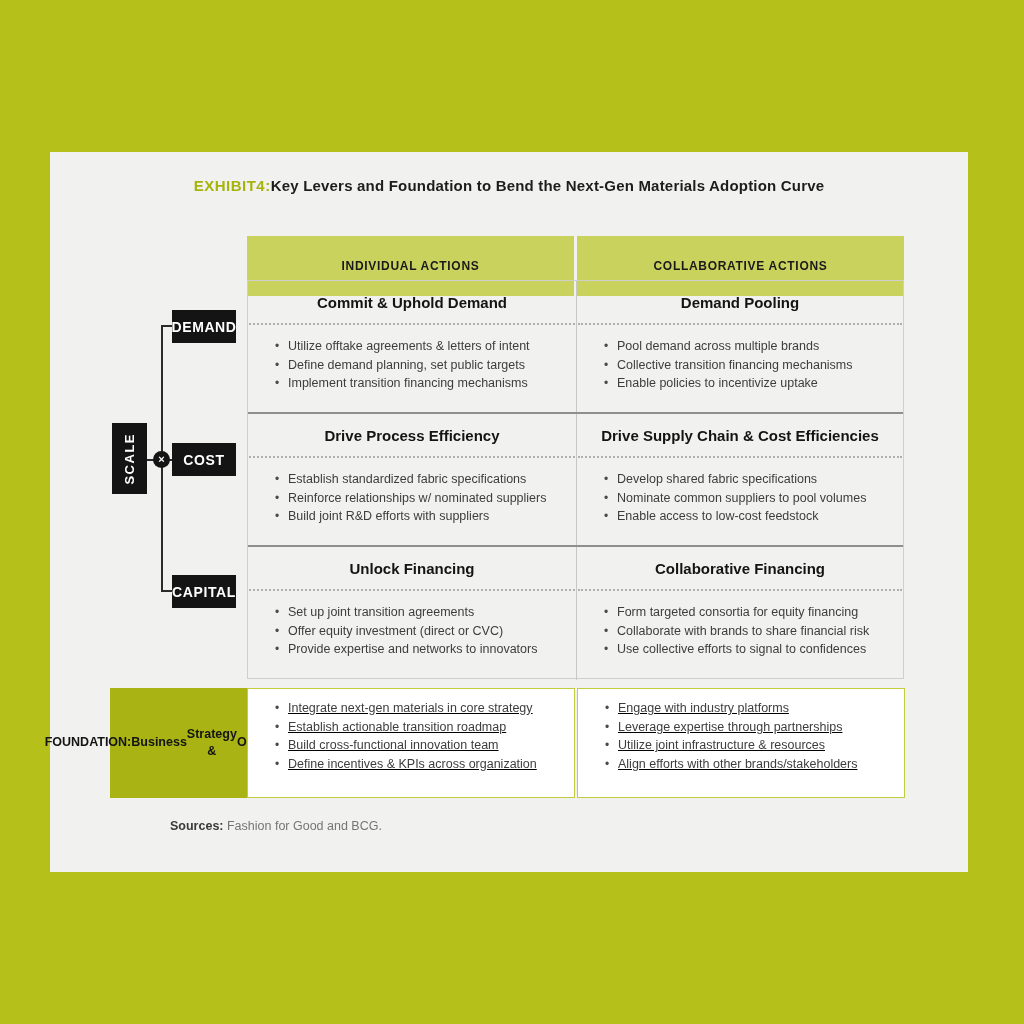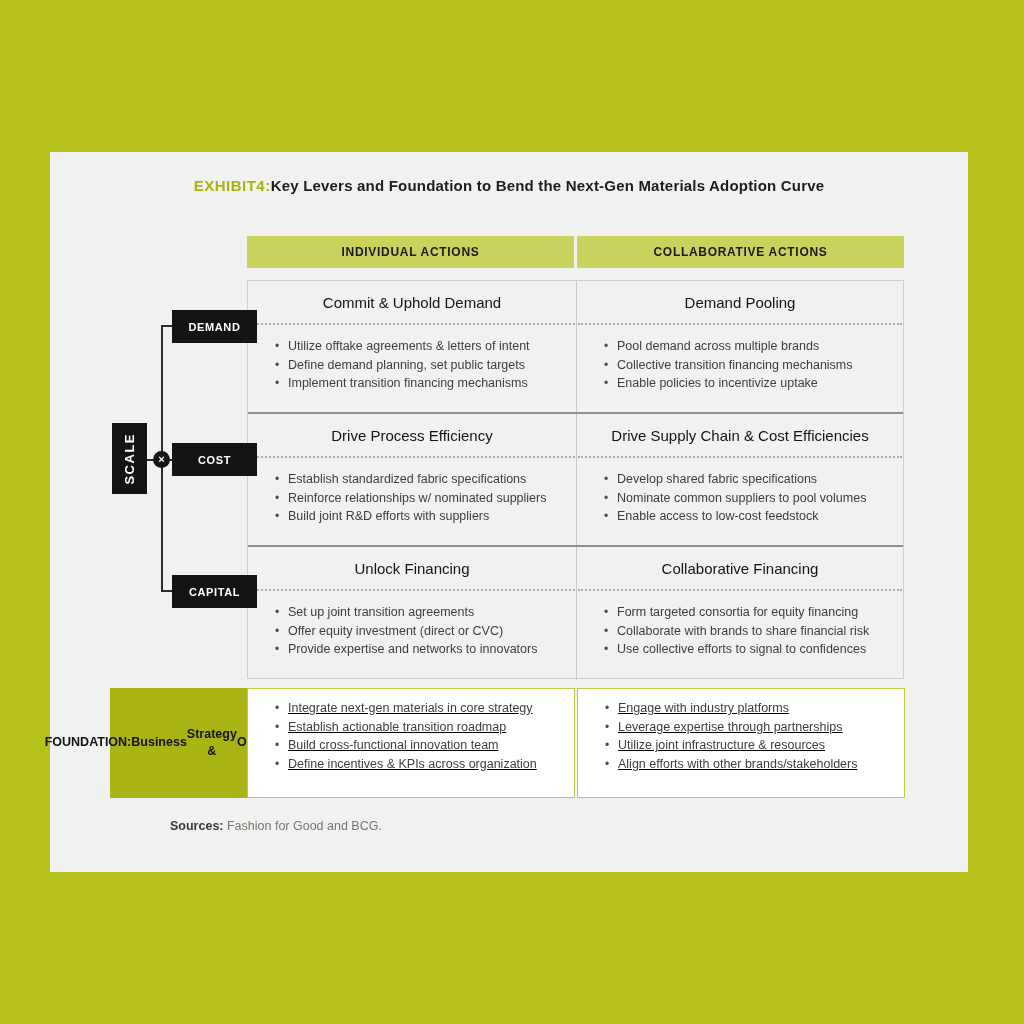--- a/index.html
+++ b/index.html
@@ -25,63 +25,63 @@
   
   .scale-box {
     position:absolute; left:62px; top:271px; width:35px; height:71px;
     background:#141414; display:flex; align-items:center; justify-content:center;
   }
   .scale-box span {
     writing-mode:vertical-rl; transform:rotate(180deg);
     color:#fff; font-weight:bold; font-size:13px; letter-spacing:1.5px;
   }
   .lever-box {
-    position:absolute; left:122px; width:85px; height:33px;
-    background:#141414; color:#fff; font-weight:bold; font-size:11px;
+    position:absolute; left:122px; width:64px; height:33px;
+    background:#141414; color:#fff; font-weight:bold; font-size:14px;
     display:flex; align-items:center; justify-content:center; letter-spacing:.6px;
     z-index:3;
   }
   .lever-demand { top:158px; }
   .lever-cost { top:291px; }
   .lever-capital { top:423px; }
   .rail-line { position:absolute; background:#2b2b2b; z-index:1; }
   .v-line { left:111px; top:174px; width:2px; height:266px; }
   .h-demand { left:111px; top:173px; width:11px; height:2px; }
   .h-cost { left:97px; top:307px; width:25px; height:2px; }
   .h-capital { left:111px; top:438px; width:11px; height:2px; }
   .multiply-circle {
     position:absolute; left:103px; top:299px; width:17px; height:17px;
     background:#141414; border-radius:50%; z-index:2;
     display:flex; align-items:center; justify-content:center;
     color:#fff; font-size:11px; font-weight:bold; line-height:1;
   }
 
   
   .thead {
-    position:absolute; left:197px; top:84px; width:657px; height:32px;
+    position:absolute; left:197px; top:84px; width:657px; height:60px;
     display:flex; gap:3px;
   }
   .th {
     width:327px; background:#c9d25c;
     display:flex; align-items:center; justify-content:center;
     font-size:12px; font-weight:bold; color:#1a1a1a; letter-spacing:.7px;
   }
   .tbody {
     position:absolute; left:197px; top:128px; width:657px; height:399px;
     border:1px solid #cfcfce;
   }
   .trow { height:133px; display:flex; }
   .trow.sep { border-bottom:2px solid #8f8f8e; height:133px; }
   .trow.sep .tcell { height:131px; }
   .tcell { width:328px; }
   .tcell.c2 { width:327px; border-left:1px solid #c7c7c6; }
   .cell-head {
     height:44px; margin:0 1px; border-bottom:2px dotted #aeaead;
     display:flex; align-items:center; justify-content:center;
-    font-size:15px; font-weight:normal; color:#141414;text-align:center;
+    font-size:15px; font-weight:bold; color:#141414;text-align:center;
   }
   ul.bullets { list-style:none; margin:12px 6px 0 27px; }
   ul.bullets li {
     position:relative; padding-left:13px;
     font-size:12.5px; color:#3d3d3d; line-height:18.7px;
   }
   ul.bullets li::before {
     content:"\2022"; position:absolute; left:0; top:0;
     color:#4a4a4a; font-size:12px;
   }

